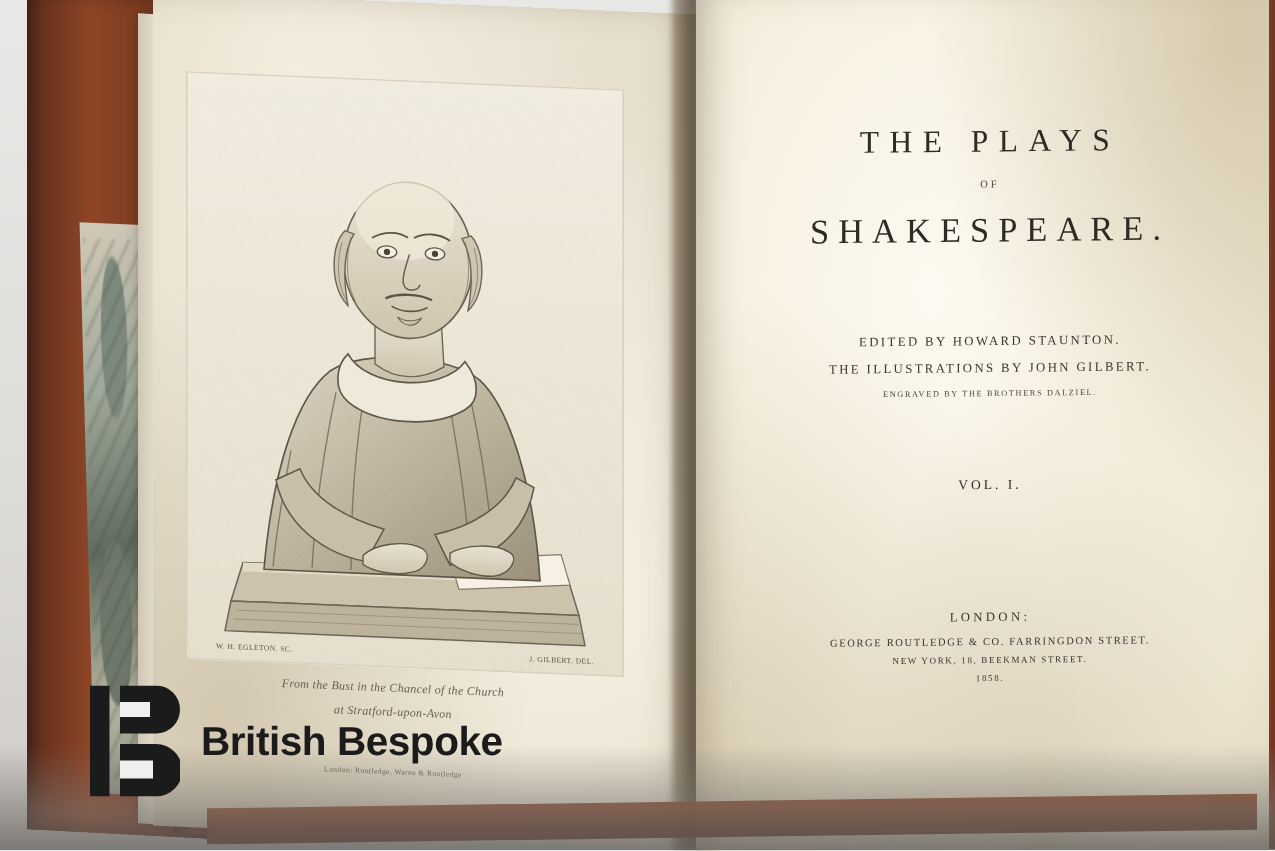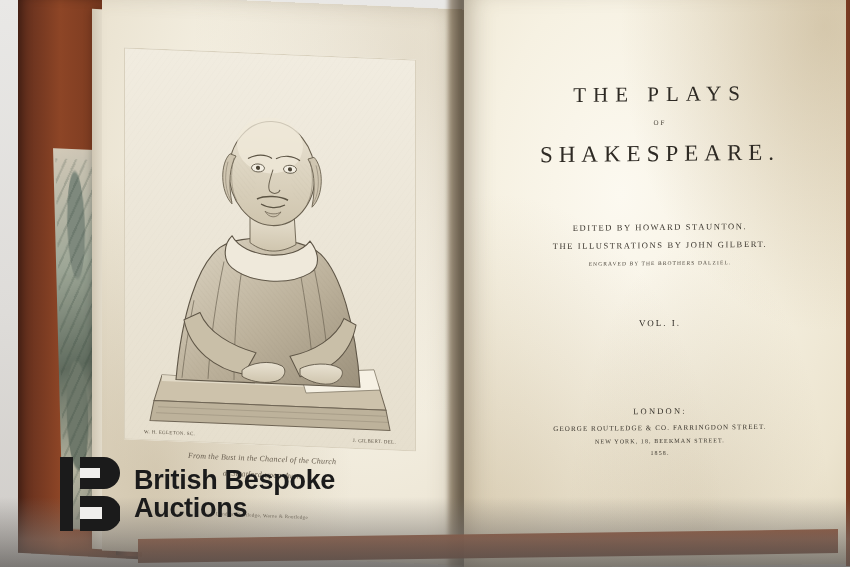--- a/index.html
+++ b/index.html
@@ -463,17 +463,16 @@
       <svg viewBox="0 0 60 74" width="60" height="74" aria-hidden="true">
         <rect x="0" y="0" width="13" height="74" fill="#1b1b1b"></rect>
         <path d="M20 0 H44 A16 16 0 0 1 44 32 H20 Z" fill="#1b1b1b"></path>
         <path d="M20 39 H44 A17.5 17.5 0 0 1 44 74 H20 Z" fill="#1b1b1b"></path>
         <rect x="20" y="11" width="20" height="10" fill="#f0efed"></rect>
         <rect x="20" y="50" width="22" height="12" fill="#f0efed"></rect>
       </svg>
     </div>
     <div class="wm-text">
       <div class="wm-l1">British Bespoke</div>
-      <div class="wm-l2">Auctions</div>
     </div>
   </div>
 
 </div>
 
 </body></html>

